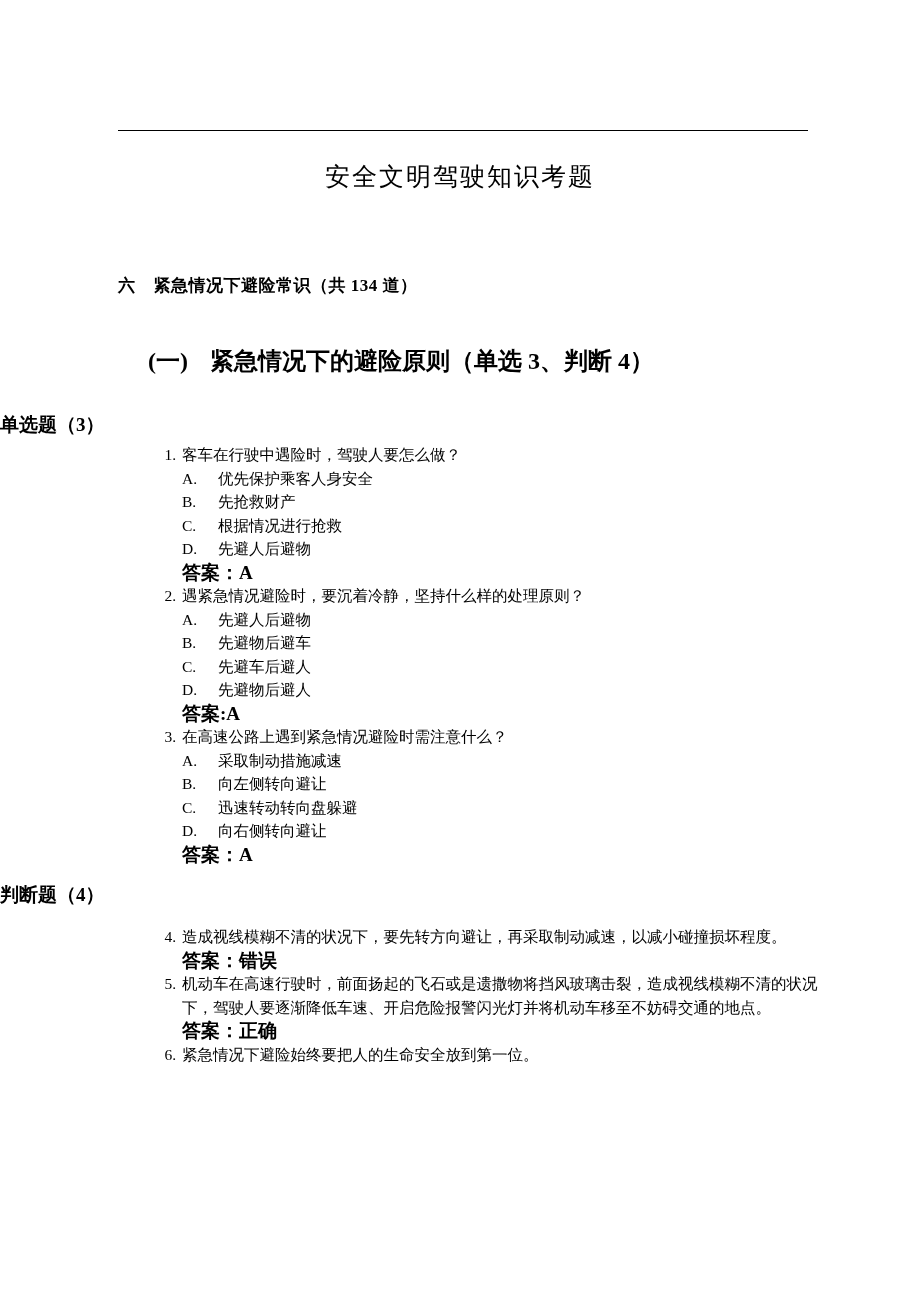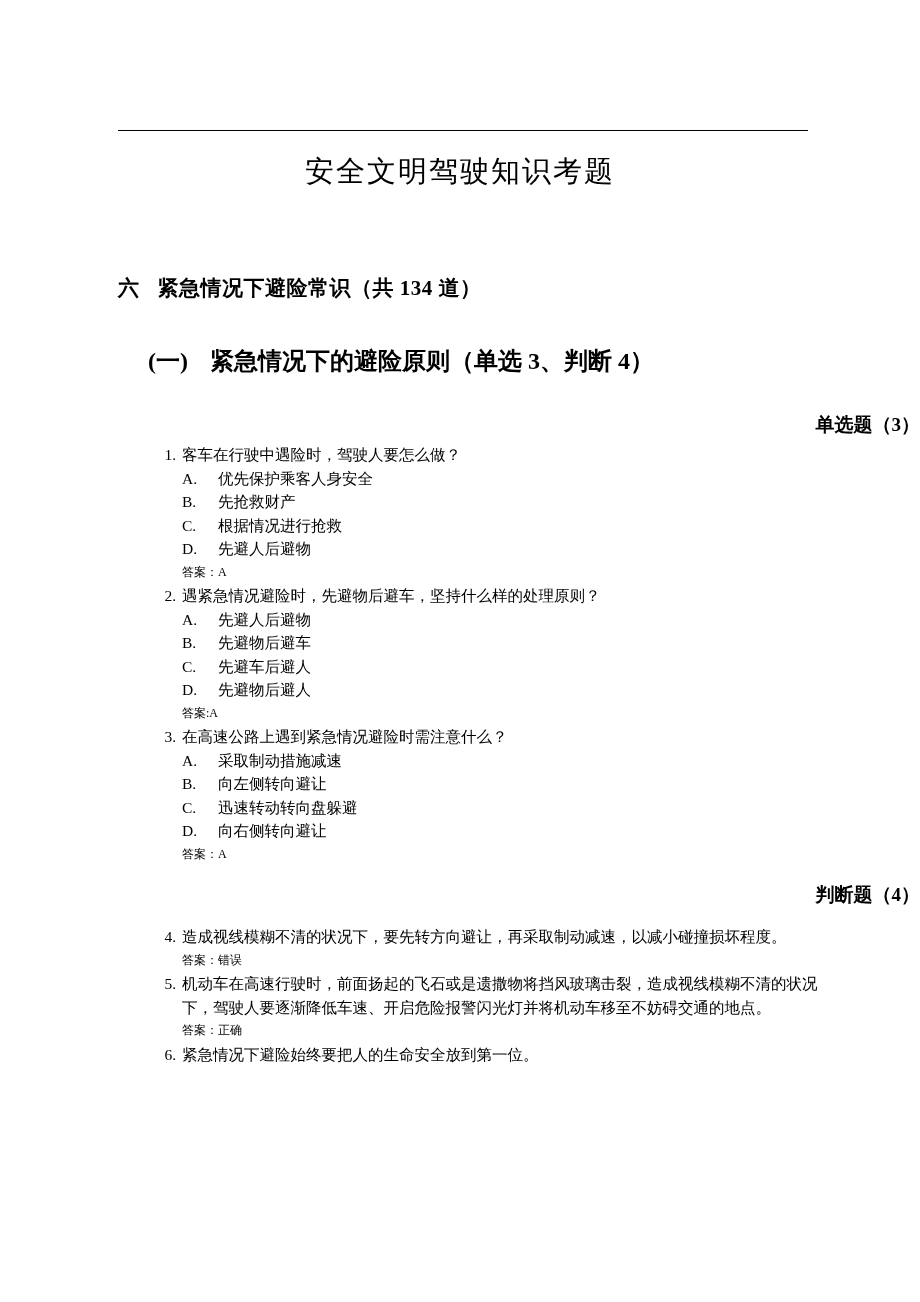--- a/index.html
+++ b/index.html
@@ -22,32 +22,32 @@
   .rule {
     position: absolute;
     left: 118px;
     top: 130px;
     width: 690px;
     border-top: 1.5px solid #000;
   }
   .doc-title {
     position: absolute;
     left: 0;
-    top: 152px;
+    top: 160px;
     width: 920px;
     text-align: center;
-    font-size: 29px;
+    font-size: 25px;
     letter-spacing: 2px;
     font-family: "Liberation Serif", "DejaVu Serif", serif;
   }
   .h-section {
     position: absolute;
     left: 118px;
     top: 274px;
-    font-size: 21px;
+    font-size: 17px;
     font-weight: bold;
     letter-spacing: 0.5px;
   }
   .h-section .sp {
     display: inline-block;
     width: 18px;
   }
   .h-sub {
     position: absolute;
     left: 148px;
@@ -56,21 +56,21 @@
     font-weight: bold;
   }
   .h-sub .sp2 {
     display: inline-block;
     width: 22px;
   }
   .h-center {
     position: absolute;
     left: 0;
     width: 920px;
-    text-align: right;
+    text-align: left;
     font-size: 19px;
     font-weight: bold;
   }
   .h-single { top: 412px; }
   .h-judge  { top: 882px; }
 
   .qlist {
     position: absolute;
     left: 0;
     width: 920px;
@@ -101,22 +101,23 @@
     line-height: 23.5px;
   }
   .opt .lab {
     position: absolute;
     left: 0;
     top: 0;
     width: 22px;
     font-family: "Liberation Serif", "DejaVu Serif", serif;
   }
   .ans {
-    font-size: 12px;
+    font-size: 19px;
     line-height: 23.5px;
+    font-weight: bold;
   }
   .block-single { top: 443px; }
   .block-judge  { top: 925px; }
 </style>
 </head>
 <body>
 
 <div class="page">
 
   <div class="rule"></div>
@@ -154,21 +155,21 @@
         <span class="lab">D.</span>
         <span>先避人后避物</span>
       </div>
       <div class="ans">
         <span>答案：</span><span>A</span>
       </div>
     </div>
 
     <div class="q">
       <span class="num">2.</span>
-      <span class="stem">遇紧急情况避险时，先避物后避车，坚持什么样的处理原则？</span>
+      <span class="stem">遇紧急情况避险时，要沉着冷静，坚持什么样的处理原则？</span>
       <div class="opt">
         <span class="lab">A.</span>
         <span>先避人后避物</span>
       </div>
       <div class="opt">
         <span class="lab">B.</span>
         <span>先避物后避车</span>
       </div>
       <div class="opt">
         <span class="lab">C.</span>

